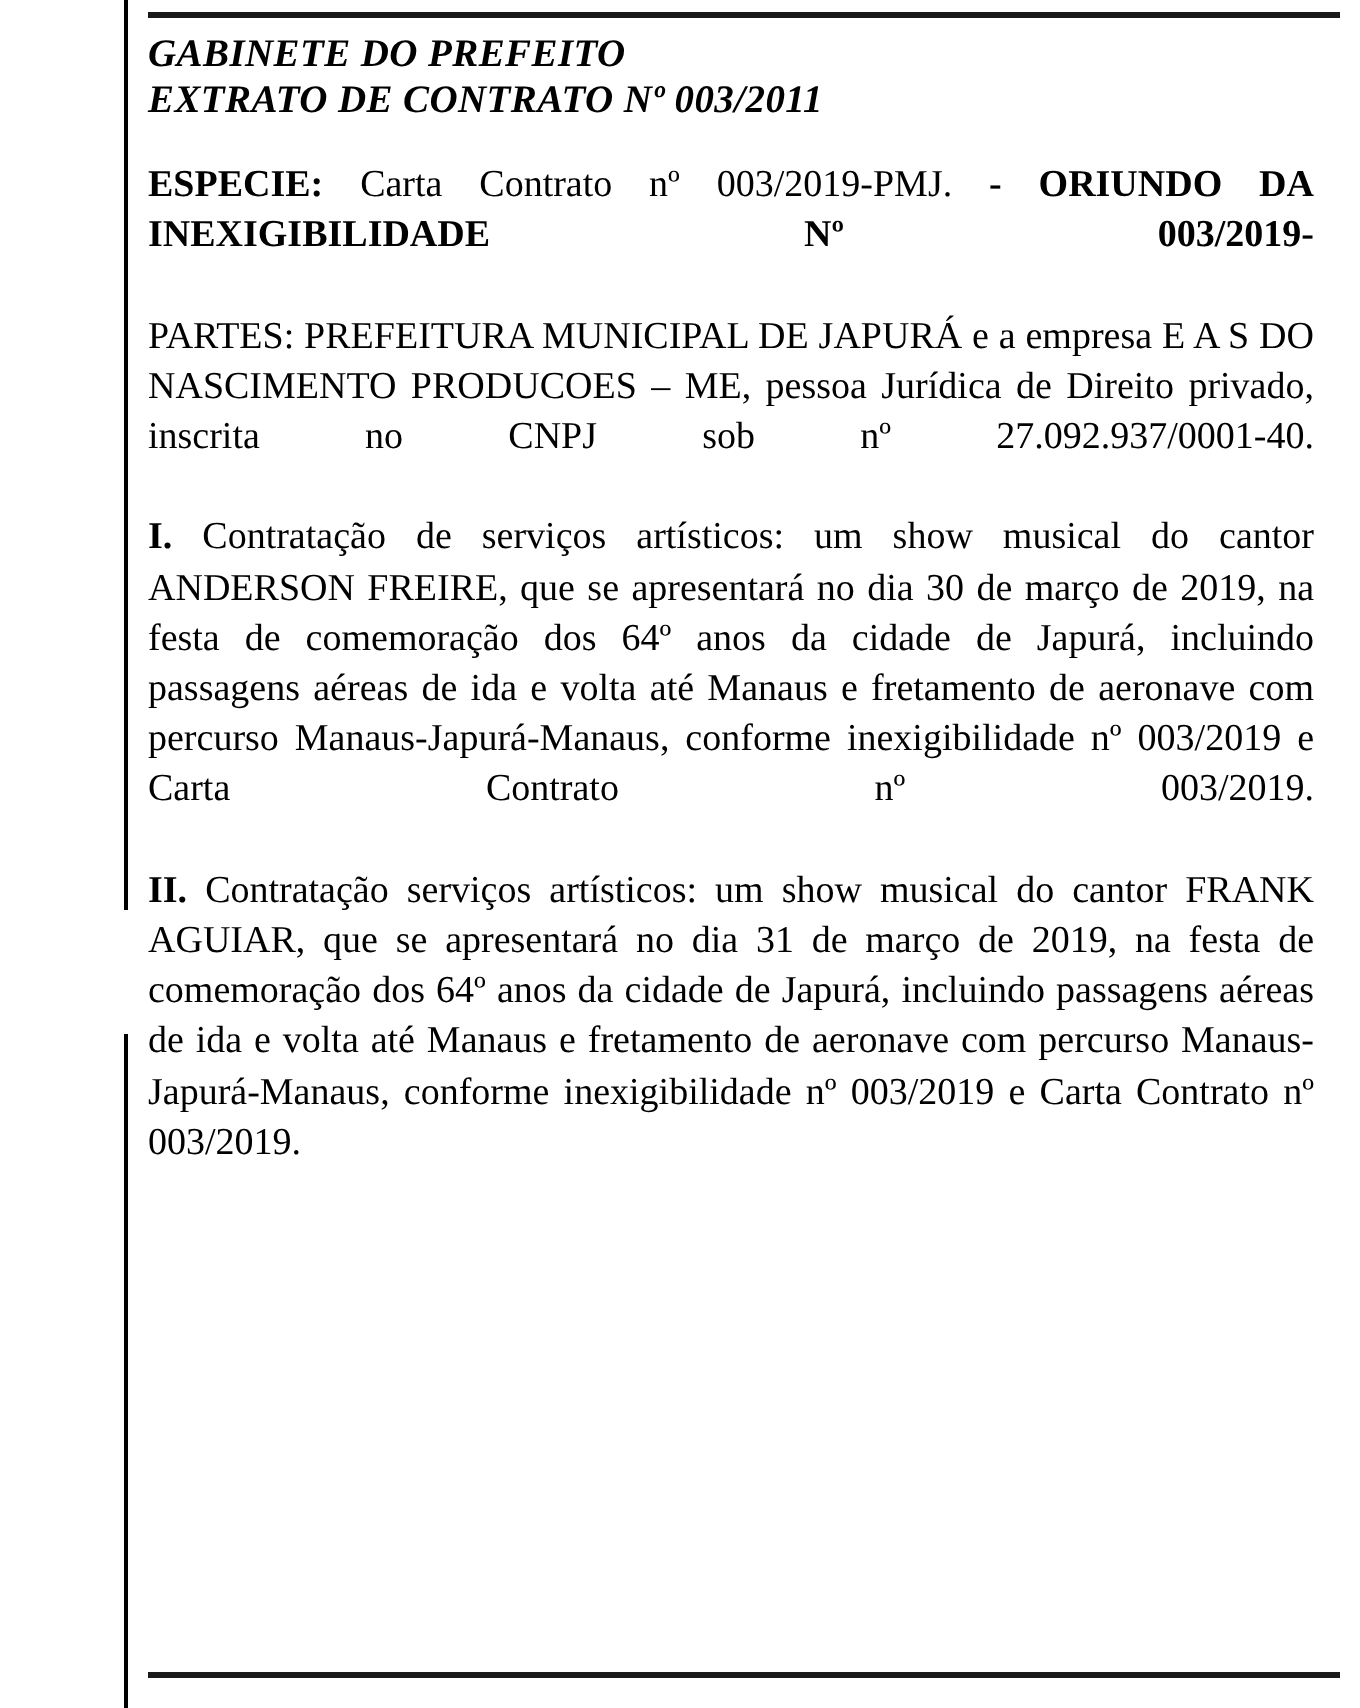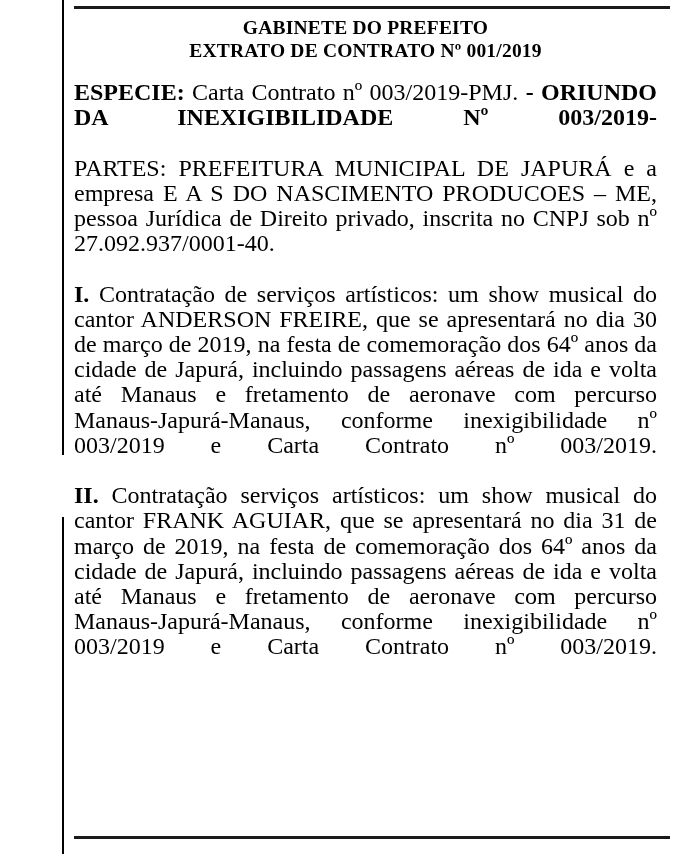--- a/index.html
+++ b/index.html
@@ -54,29 +54,29 @@
     height: 3px;
     background: #1a1a1a;
   }
   .content {
     position: absolute;
     left: 74px;
     top: 16px;
     width: 583px;
   }
   .title-block {
-    text-align: center;
     font-weight: bold;
     font-size: 19.5px;
     line-height: 23px;
     letter-spacing: 0.2px;
+    font-style: italic;
   }
   .body-block {
     margin-top: 18px;
-    font-size: 24px;
+    font-size: 19px;
     line-height: 25.2px;
     text-align: justify;
     text-justify: inter-word;
   }
   .para {
     margin: 0;
     text-align: justify;
   }
   .para::after {
     content: "";
@@ -94,21 +94,21 @@
 
   <div class="left-rule"></div>
   <div class="left-rule-gap"></div>
   <div class="top-rule"></div>
   <div class="bottom-rule"></div>
 
   <div class="content">
 
     <div class="title-block">
       <div>GABINETE DO PREFEITO</div>
-      <div>EXTRATO DE CONTRATO Nº 001/2019</div>
+      <div>EXTRATO DE CONTRATO Nº 003/2011</div>
     </div>
 
     <div class="body-block">
 
       <p class="para"><span class="b">ESPECIE:</span><span> Carta Contrato nº 003/2019-PMJ. </span><span class="b">- ORIUNDO DA INEXIGIBILIDADE Nº 003/2019-</span></p>
 
       <p class="para">PARTES: PREFEITURA MUNICIPAL DE JAPURÁ e a empresa E A S DO NASCIMENTO PRODUCOES – ME, pessoa Jurídica de Direito privado, inscrita no CNPJ sob nº 27.092.937/0001-40.</p>
 
 
       <p class="para"><span class="b">I.</span><span> Contratação de serviços artísticos: um show musical do cantor ANDERSON FREIRE, que se apresentará no dia 30 de março de 2019, na festa de comemoração dos 64º anos da cidade de Japurá, incluindo passagens aéreas de ida e volta até Manaus e fretamento de aeronave com percurso Manaus-Japurá-Manaus, conforme inexigibilidade nº 003/2019 e Carta Contrato nº 003/2019.</span></p>

